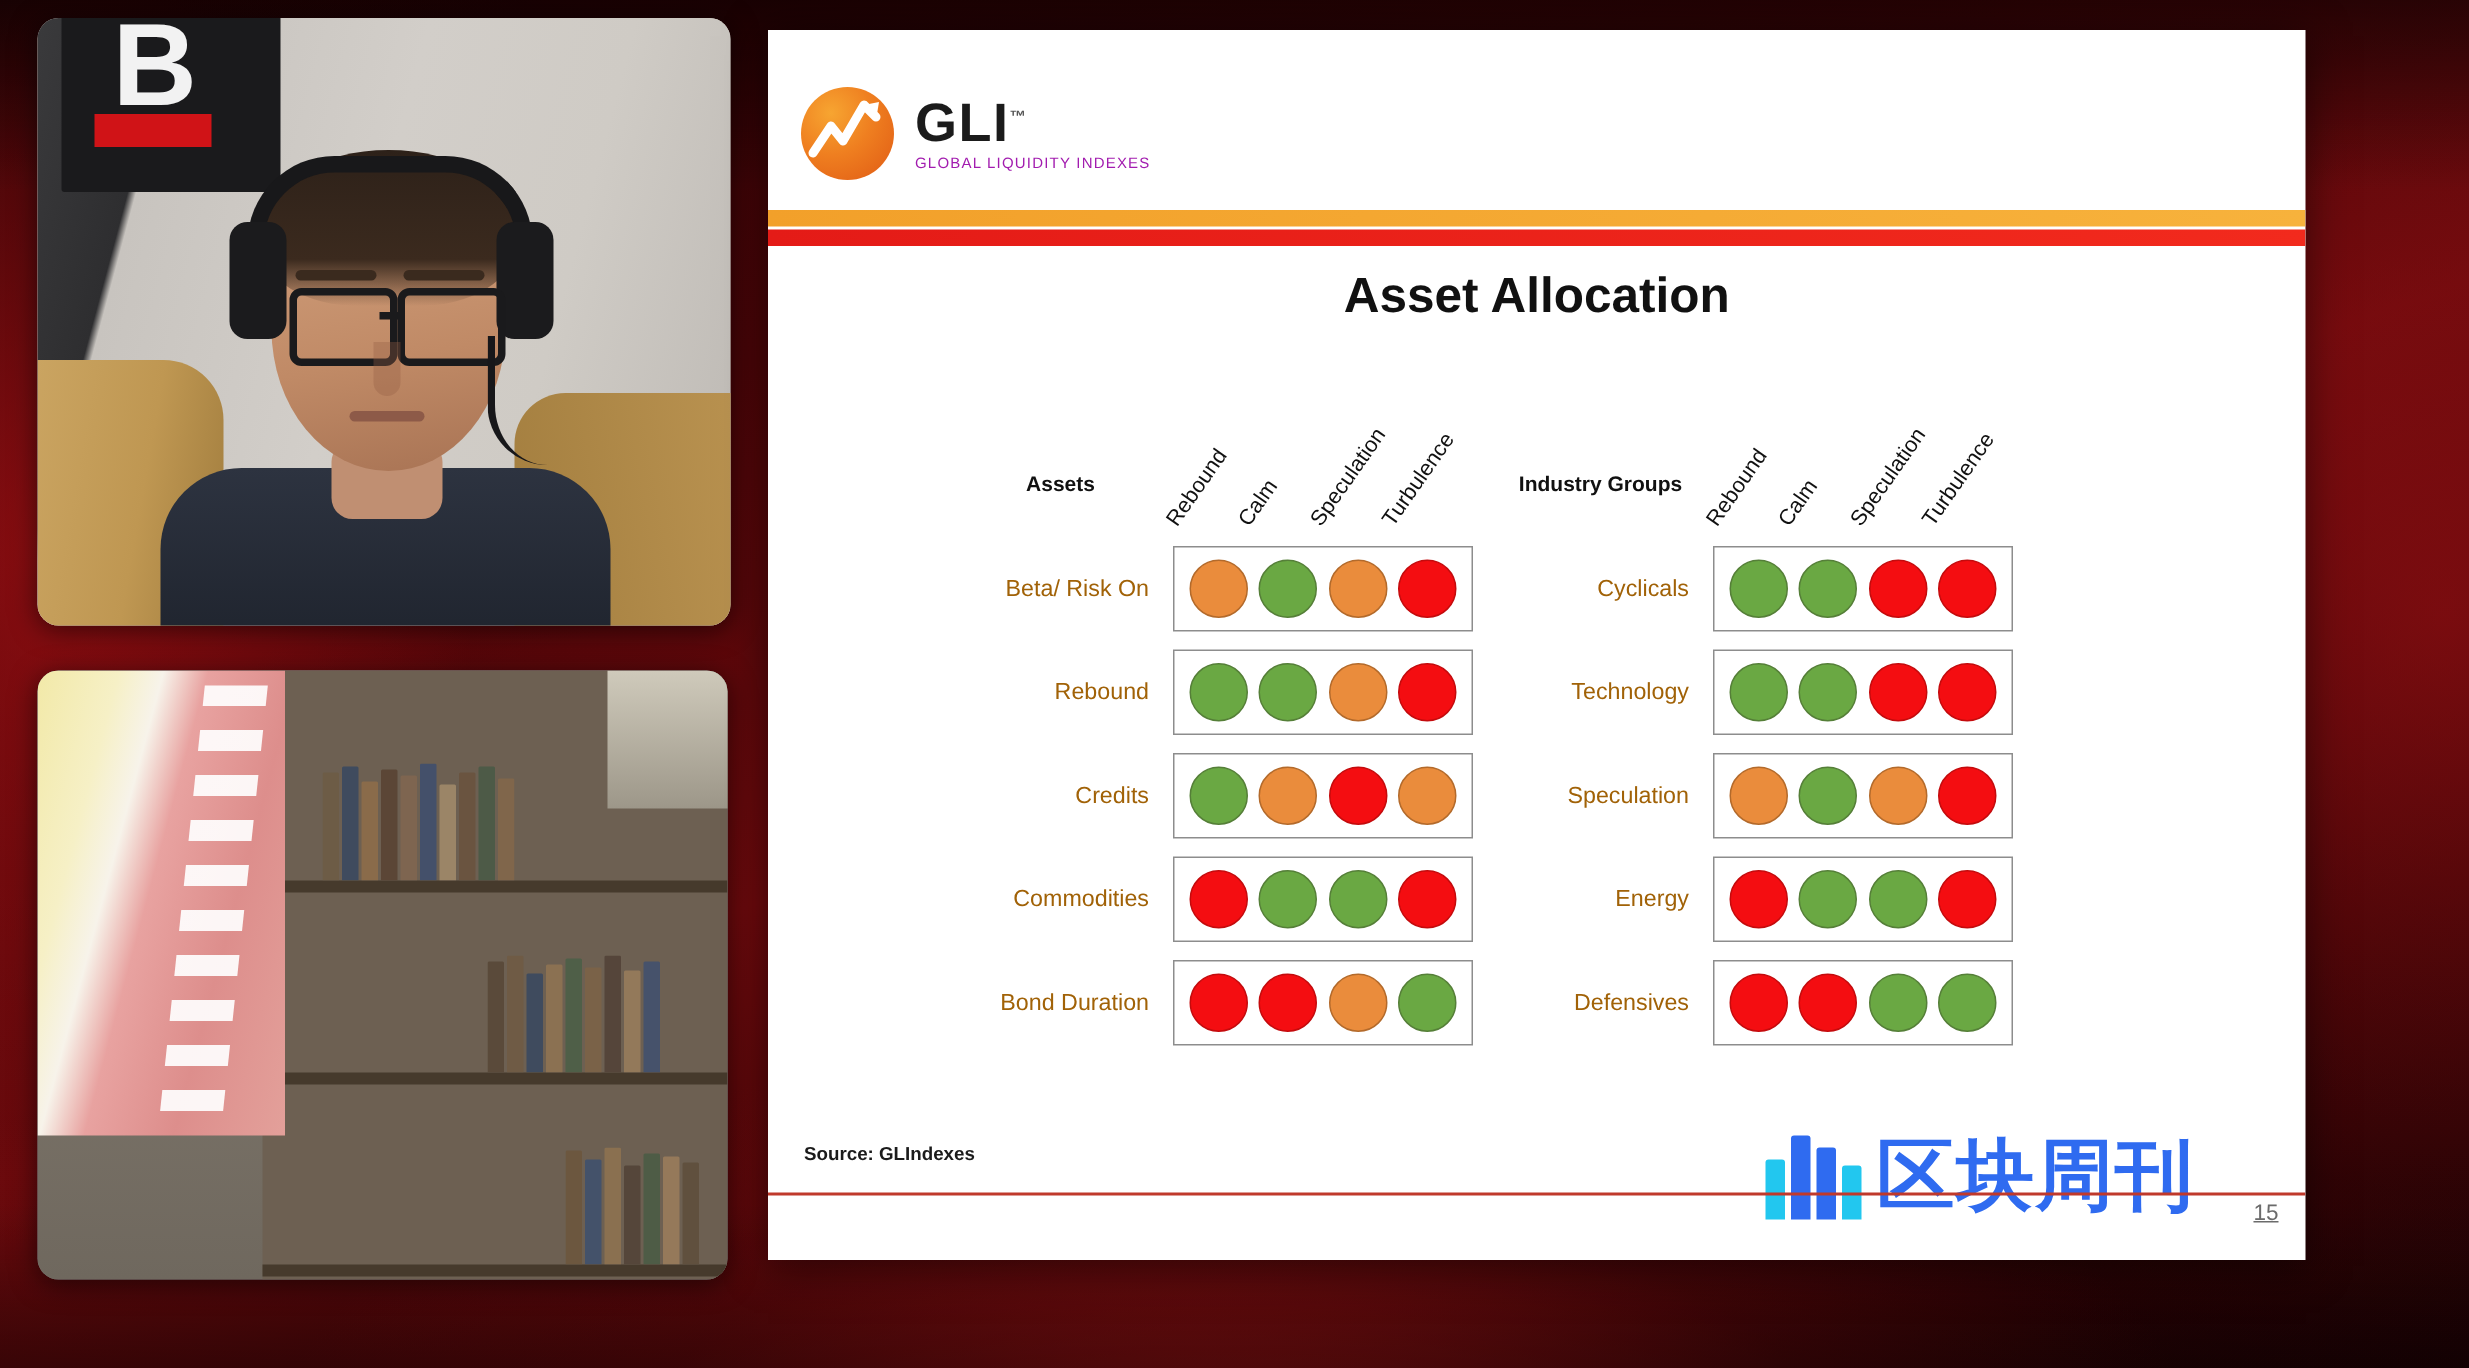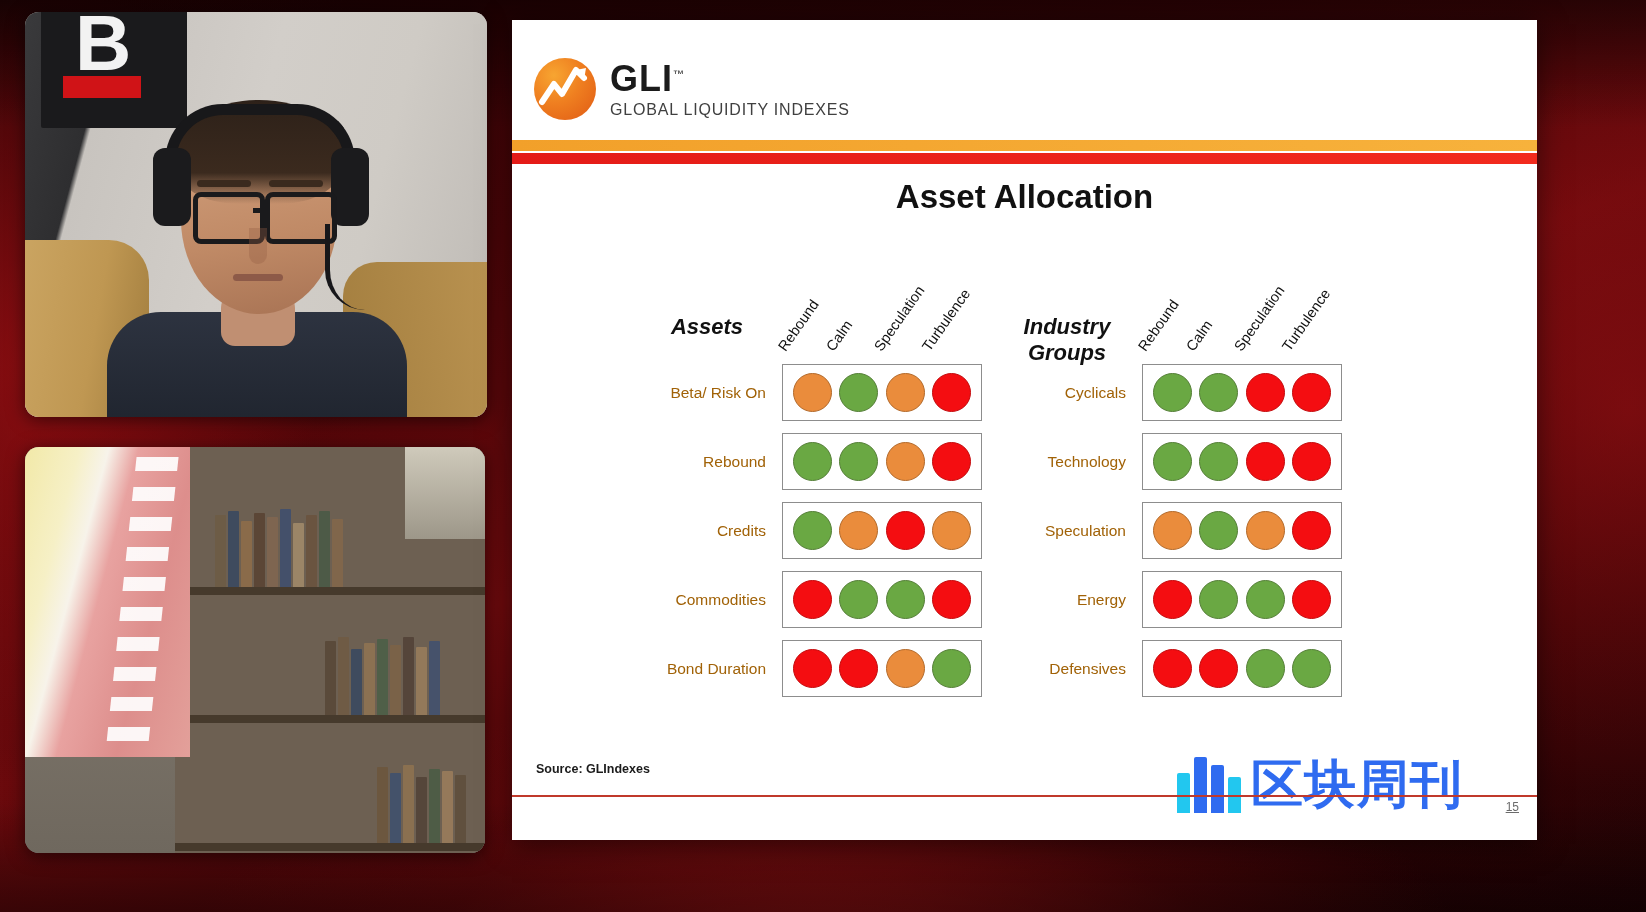--- a/index.html
+++ b/index.html
@@ -82,48 +82,48 @@
     position:absolute;left:512px;top:20px;width:1025px;height:820px;
     background:#ffffff;box-shadow:0 4px 26px rgba(0,0,0,.5);overflow:hidden;
   }
   .slide-logo{position:absolute;left:22px;top:38px;display:flex;align-items:center;gap:14px;}
   .logo-mark{width:62px;height:62px;border-radius:50%;position:relative;overflow:hidden;
     background:radial-gradient(circle at 32% 28%, #f7a531 0%, #ef7f20 45%, #e05a14 100%);}
   .logo-mark svg{position:absolute;inset:0;}
   .logo-text{line-height:1;}
   .logo-gli{font-size:36px;font-weight:bold;color:#1b1b1b;letter-spacing:1px;position:relative;display:inline-block;}
   .logo-tm{font-size:11px;vertical-align:super;color:#555;}
-  .logo-sub{font-size:16px;color:#404040;letter-spacing:.8px;margin-top:5px;}
+  .logo-sub{font-size:10px;color:#a21caf;letter-spacing:.8px;margin-top:5px;}
   .bar-orange{position:absolute;left:0;right:0;top:120px;height:11px;background:linear-gradient(90deg,#f2a02a,#f7b23c);}
   .bar-red{position:absolute;left:0;right:0;top:133px;height:11px;background:linear-gradient(90deg,#e41b17,#f22a1d);}
   .slide-title{position:absolute;top:158px;left:0;right:0;text-align:center;
     font-size:33px;font-weight:bold;color:#111;font-family:"Liberation Sans",sans-serif;}
 
   .matrix{position:absolute;}
   #matrix-assets{left:120px;top:250px;}
   #matrix-industry{left:480px;top:250px;}
   .mx-head{position:relative;height:88px;}
   .mx-title{position:absolute;left:0;top:44px;width:150px;text-align:center;
-    font-size:22px;font-weight:bold;color:#111;font-style:italic;}
+    font-size:14px;font-weight:bold;color:#111;}
   .col-labels{position:absolute;left:150px;top:0;width:200px;height:88px;}
   .col-label{position:absolute;bottom:4px;font-size:14.5px;color:#111;
     transform-origin:left bottom;transform:rotate(-55deg);white-space:nowrap;font-weight:500;}
   .mx-row{display:flex;align-items:center;height:69px;}
   .row-label{width:150px;text-align:right;padding-right:16px;box-sizing:border-box;
     font-size:15.5px;color:#a16207;}
   .row-box{border:1.6px solid #8d8d8d;height:57px;width:200px;box-sizing:border-box;
     display:flex;align-items:center;justify-content:space-around;padding:0 6px;background:#fff;}
   .dot{width:37px;height:37px;border-radius:50%;}
   .dot.green{background:#6aa843;border:1.4px solid #557f38;}
   .dot.orange{background:#ea8c3c;border:1.4px solid #b36a2b;}
   .dot.red{background:#f40d11;border:1.4px solid #c40b0d;}
 
   .source{position:absolute;left:24px;top:742px;font-size:12.5px;font-weight:bold;color:#1b1b1b;}
   .bottom-rule{position:absolute;left:0;right:0;top:775px;height:2px;background:#c0392b;}
-  .page-no{position:absolute;right:18px;top:780px;font-size:12px;color:#6b6b6b;text-decoration:underline;}
+  .page-no{position:absolute;right:18px;top:780px;font-size:15px;color:#6b6b6b;text-decoration:underline;}
 
   .watermark{position:absolute;left:665px;top:735px;display:flex;align-items:center;gap:10px;}
   .wm-bars{display:flex;align-items:flex-end;gap:4px;height:58px;}
   .wm-bar{width:13px;border-radius:2px 2px 0 0;}
   .wm-text{font-size:52px;font-weight:bold;color:#2f6bf0;letter-spacing:1px;line-height:1;
     font-family:"DejaVu Sans", sans-serif;}
 </style>
 </head>
 <body>
 

